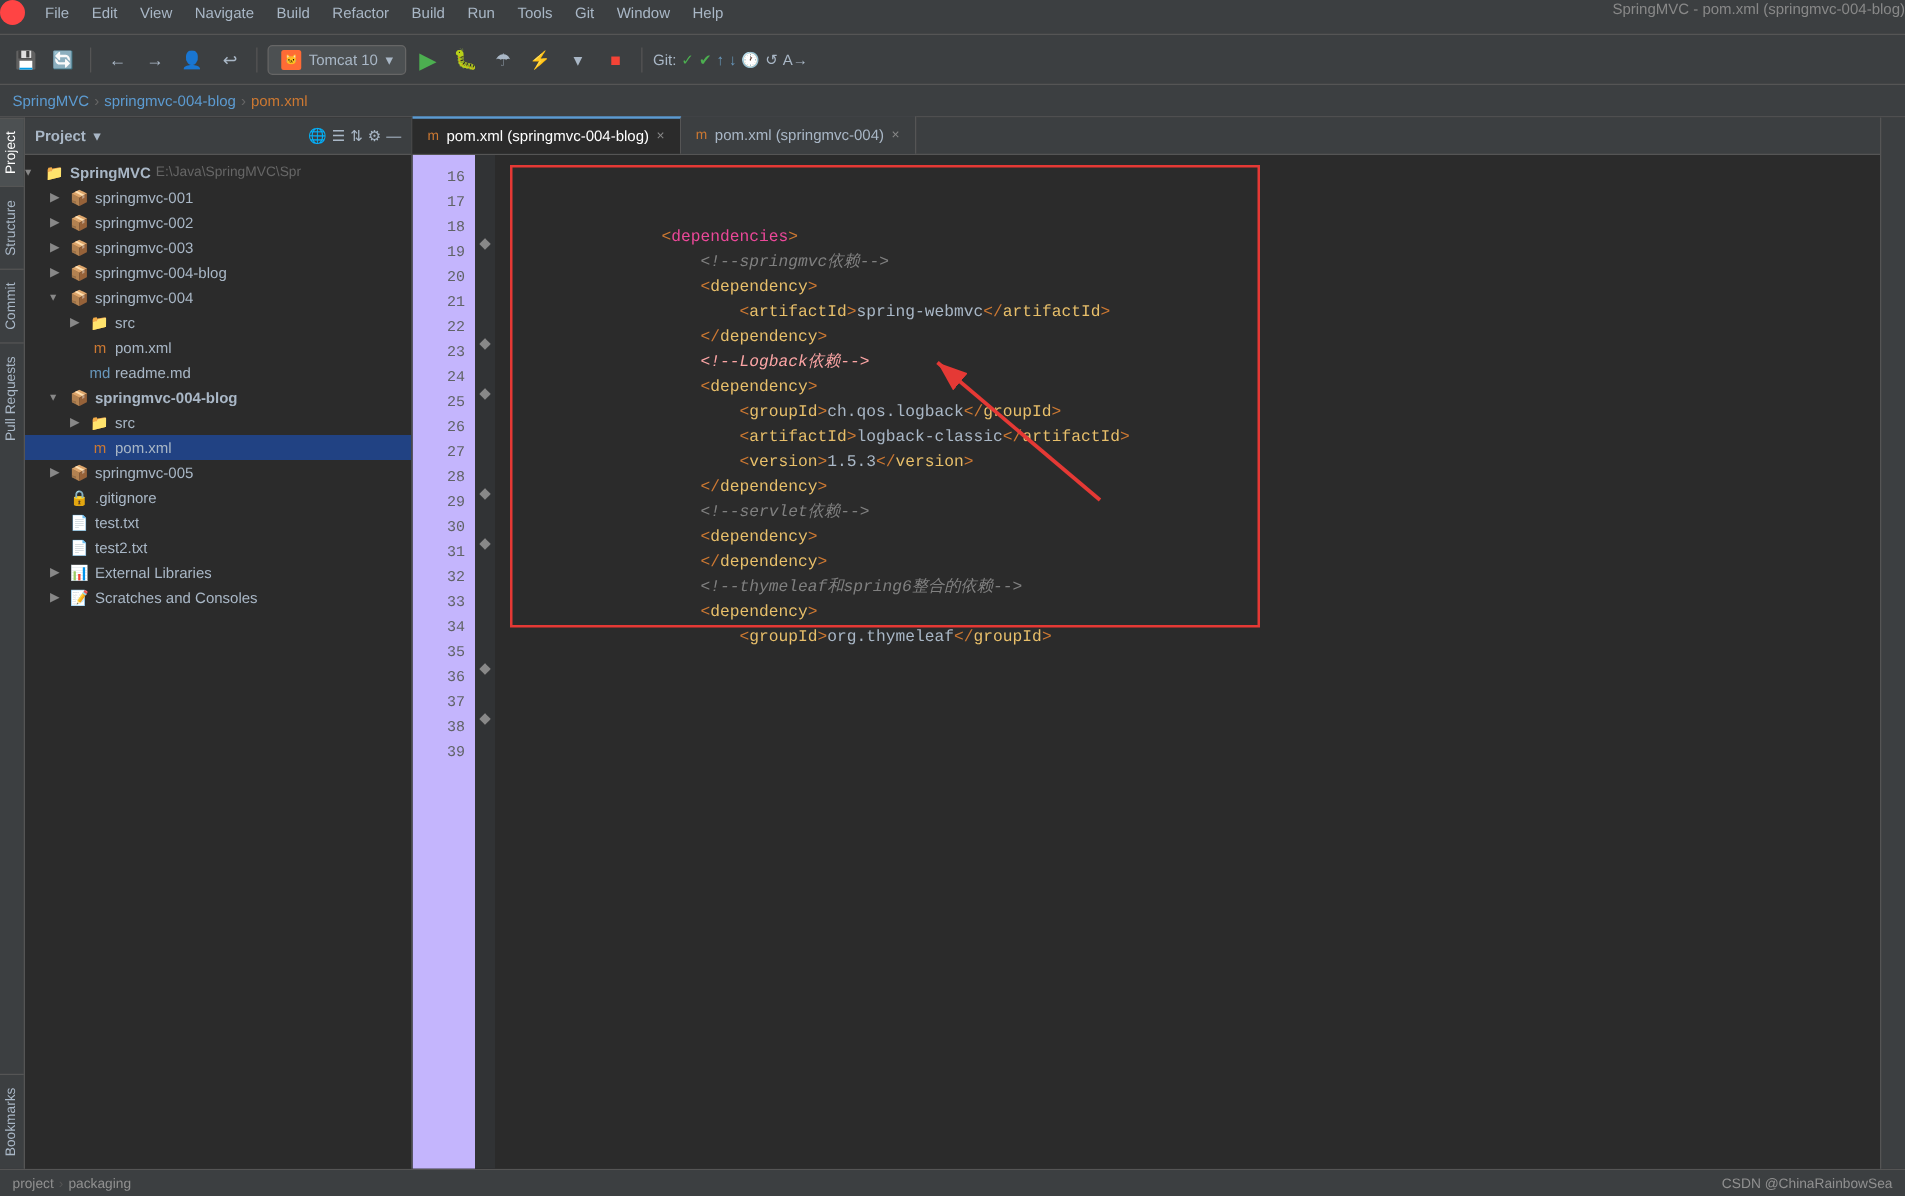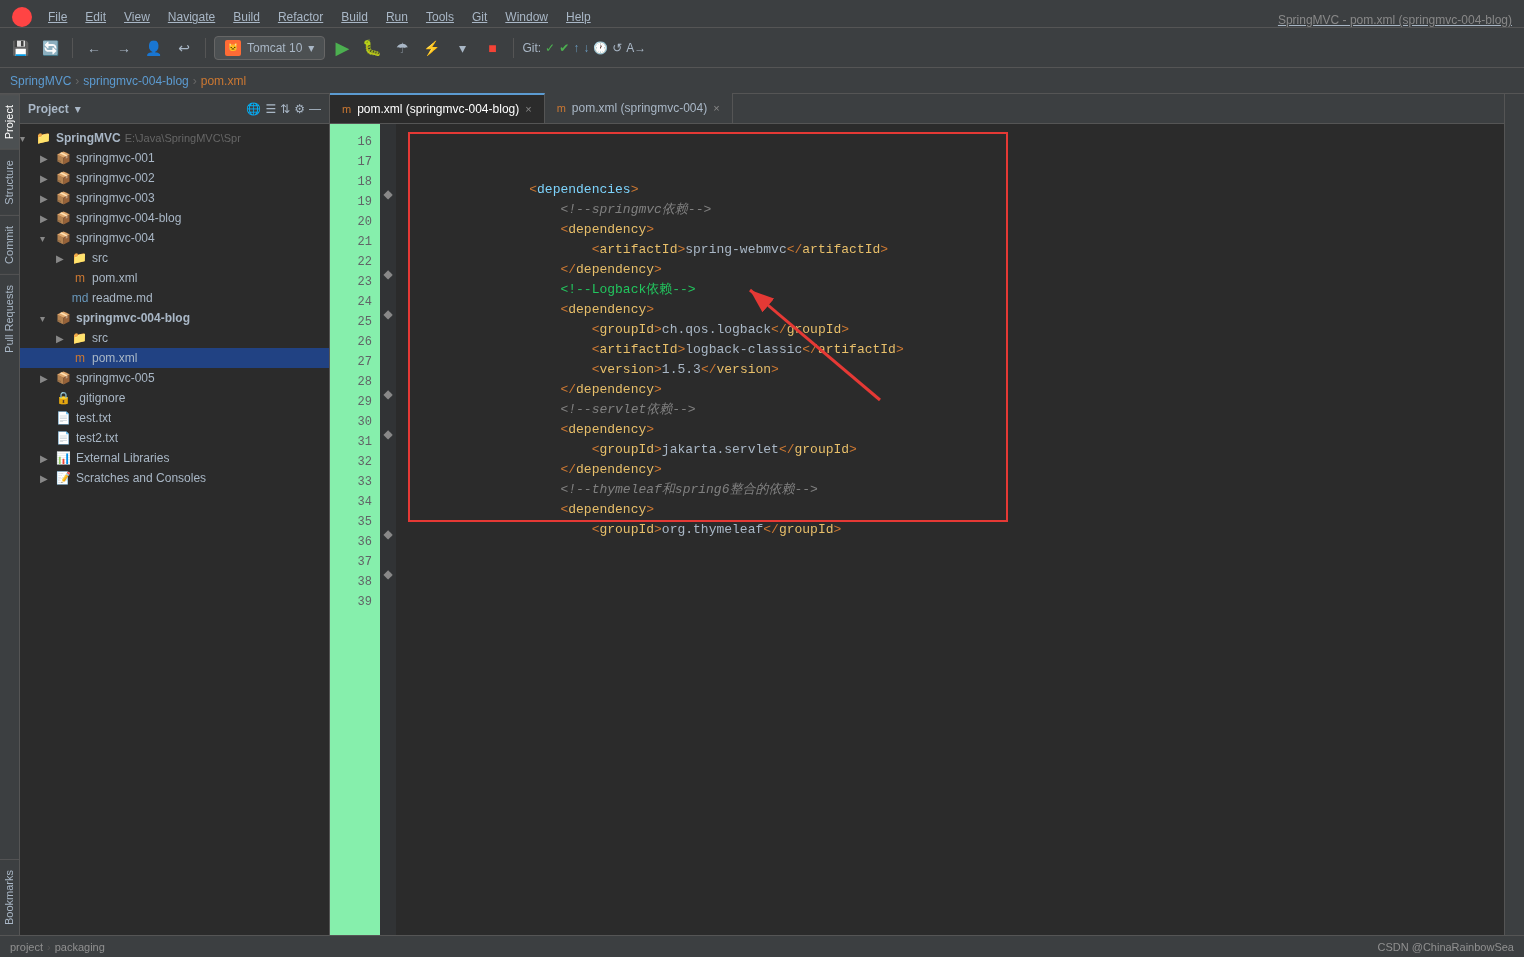--- a/index.html
+++ b/index.html
@@ -1,19 +1,19 @@
 <!DOCTYPE html>
 <html><head>
   <meta charset="utf-8">
   <style>
     * { margin: 0; padding: 0; box-sizing: border-box; }
     body { font-family: 'Segoe UI', Arial, sans-serif; font-size: 12px; background: #2b2b2b; color: #a9b7c6; width: 1524px; height: 957px; overflow: hidden; }
     
     
-    .menu-bar { background: #3c3f41; height: 28px; display: flex; align-items: flex-end; padding: 0 12px; gap: 2px; border-bottom: 1px solid #555; text-decoration: underline; }
+    .menu-bar { background: #3c3f41; height: 28px; display: flex; align-items: flex-start; padding: 0 0; gap: 2px; border-bottom: 1px solid #555; }
     .menu-logo { width: 20px; height: 20px; background: #ff4444; border-radius: 50%; margin-right: 6px; flex-shrink: 0; }
     .menu-item { padding: 3px 8px; color: #a9b7c6; cursor: pointer; font-size: 12px; border-radius: 3px; }
     .menu-title { margin-left: auto; color: #888; font-size: 12px; }
     
     
     .toolbar { background: #3c3f41; height: 40px; display: flex; align-items: center; padding: 0 8px; gap: 4px; border-bottom: 1px solid #555; }
     .toolbar-btn { width: 26px; height: 26px; display: flex; align-items: center; justify-content: center; color: #a9b7c6; cursor: pointer; border-radius: 3px; font-size: 14px; }
     .tomcat-btn { background: #4c5052; border: 1px solid #666; border-radius: 4px; padding: 3px 10px; display: flex; align-items: center; gap: 6px; color: #a9b7c6; cursor: pointer; font-size: 12px; }
     .tomcat-icon { width: 16px; height: 16px; background: #ff6b35; border-radius: 2px; display: flex; align-items: center; justify-content: center; font-size: 8px; }
     .run-btn { color: #4caf50; font-size: 18px; cursor: pointer; }
@@ -56,21 +56,21 @@
     
     .editor-area { flex: 1; display: flex; flex-direction: column; }
     .tabs-bar { background: #3c3f41; height: 30px; display: flex; align-items: flex-end; border-bottom: 1px solid #555; }
     .editor-tab { display: flex; align-items: center; padding: 6px 12px; gap: 6px; font-size: 12px; color: #a9b7c6; cursor: pointer; border-right: 1px solid #555; background: #3c3f41; height: 30px; }
     .editor-tab.active { background: #2b2b2b; color: #fff; border-top: 2px solid #5c9bd1; }
     .tab-close { color: #888; font-size: 11px; cursor: pointer; }
     .tab-icon { color: #cc7832; font-size: 11px; }
     
     
     .code-editor { flex: 1; background: #2b2b2b; display: flex; overflow: hidden; position: relative; }
-    .line-numbers { width: 50px; background: #86efac; padding: 8px 0; text-align: right; color: #606366; font-size: 13px; font-family: 'Courier New', monospace; flex-shrink: 0; user-select: none; }
+    .line-numbers { width: 50px; background: #c4b5fd; padding: 8px 0; text-align: right; color: #606366; font-size: 13px; font-family: 'Courier New', monospace; flex-shrink: 0; user-select: none; }
     .line-num { padding: 0 8px 0 0; height: 20px; line-height: 20px; font-size: 12px; }
     .gutter { width: 16px; background: #313335; flex-shrink: 0; }
     .code-content { flex: 1; padding: 8px 12px; font-family: 'Courier New', monospace; font-size: 13px; overflow: auto; }
     .code-line { height: 20px; line-height: 20px; white-space: pre; }
     
     
     .right-tabs { width: 20px; background: #3c3f41; display: flex; flex-direction: column; border-left: 1px solid #555; }
     
     
     .status-bar { height: 22px; background: #3c3f41; border-top: 1px solid #555; display: flex; align-items: center; padding: 0 10px; gap: 10px; font-size: 11px; color: #909090; }
@@ -343,36 +343,36 @@
         <div style="height:20px;"></div>
       </div>
 
       <div class="code-content">
 
         <div style="position:relative;">
           <div style="border:2px solid #e53935;padding:6px 10px;padding-bottom:0;display:inline-block;min-width:600px;background:#2b2b2b;">
             
             <div class="code-line">&nbsp;</div>
             <div class="code-line">
-              <span style="color:#cc7832;">&lt;</span><span style="color:#7dd3fc;">dependencies</span><span style="color:#cc7832;">&gt;</span>
+              <span style="color:#cc7832;">&lt;</span><span style="color:#ec4899;">dependencies</span><span style="color:#cc7832;">&gt;</span>
             </div>
             <div class="code-line">
               <span style="color:#808080;font-style:italic;">    &lt;!--springmvc依赖--&gt;</span>
             </div>
             <div class="code-line">
               <span style="color:#cc7832;">    &lt;</span><span style="color:#e8bf6a;">dependency</span><span style="color:#cc7832;">&gt;</span>
             </div>
             <div class="code-line">
               <span style="color:#cc7832;">        &lt;</span><span style="color:#e8bf6a;">artifactId</span><span style="color:#cc7832;">&gt;</span><span style="color:#a9b7c6;">spring-webmvc</span><span style="color:#cc7832;">&lt;/</span><span style="color:#e8bf6a;">artifactId</span><span style="color:#cc7832;">&gt;</span>
             </div>
             <div class="code-line">
               <span style="color:#cc7832;">    &lt;/</span><span style="color:#e8bf6a;">dependency</span><span style="color:#cc7832;">&gt;</span>
             </div>
             <div class="code-line">
-              <span style="color:#22c55e;margin-top:12px;">    &lt;!--Logback依赖--&gt;</span>
+              <span style="color:#fca5a5;font-style:italic;margin-top:12px;">    &lt;!--Logback依赖--&gt;</span>
             </div>
             <div class="code-line">
               <span style="color:#cc7832;">    &lt;</span><span style="color:#e8bf6a;">dependency</span><span style="color:#cc7832;">&gt;</span>
             </div>
             <div class="code-line">
               <span style="color:#cc7832;">        &lt;</span><span style="color:#e8bf6a;">groupId</span><span style="color:#cc7832;">&gt;</span><span style="color:#a9b7c6;">ch.qos.logback</span><span style="color:#cc7832;">&lt;/</span><span style="color:#e8bf6a;">groupId</span><span style="color:#cc7832;">&gt;</span>
             </div>
             <div class="code-line">
               <span style="color:#cc7832;">        &lt;</span><span style="color:#e8bf6a;">artifactId</span><span style="color:#cc7832;">&gt;</span><span style="color:#a9b7c6;">logback-classic</span><span style="color:#cc7832;">&lt;/</span><span style="color:#e8bf6a;">artifactId</span><span style="color:#cc7832;">&gt;</span>
             </div>
@@ -391,23 +391,20 @@
                     <polygon points="0 0, 8 3, 0 6" fill="#e53935"></polygon>
                   </marker>
                 </defs>
                 <line x1="180" y1="140" x2="50" y2="30" stroke="#e53935" stroke-width="3" marker-end="url(#arrowhead)"></line>
               </svg>
             </div>
             <div class="code-line">
               <span style="color:#cc7832;">    &lt;</span><span style="color:#e8bf6a;">dependency</span><span style="color:#cc7832;">&gt;</span>
             </div>
             <div class="code-line">
-              <span style="color:#cc7832;">        &lt;</span><span style="color:#e8bf6a;">groupId</span><span style="color:#cc7832;">&gt;</span><span style="color:#a9b7c6;">jakarta.servlet</span><span style="color:#cc7832;">&lt;/</span><span style="color:#e8bf6a;">groupId</span><span style="color:#cc7832;">&gt;</span>
-            </div>
-            <div class="code-line">
               <span style="color:#cc7832;">    &lt;/</span><span style="color:#e8bf6a;">dependency</span><span style="color:#cc7832;">&gt;</span>
             </div>
             <div class="code-line">
               <span style="color:#808080;font-style:italic;">    &lt;!--thymeleaf和spring6整合的依赖--&gt;</span>
             </div>
             <div class="code-line">
               <span style="color:#cc7832;">    &lt;</span><span style="color:#e8bf6a;">dependency</span><span style="color:#cc7832;">&gt;</span>
             </div>
             <div class="code-line">
               <span style="color:#cc7832;">        &lt;</span><span style="color:#e8bf6a;">groupId</span><span style="color:#cc7832;">&gt;</span><span style="color:#a9b7c6;">org.thymeleaf</span><span style="color:#cc7832;">&lt;/</span><span style="color:#e8bf6a;">groupId</span><span style="color:#cc7832;">&gt;</span>

